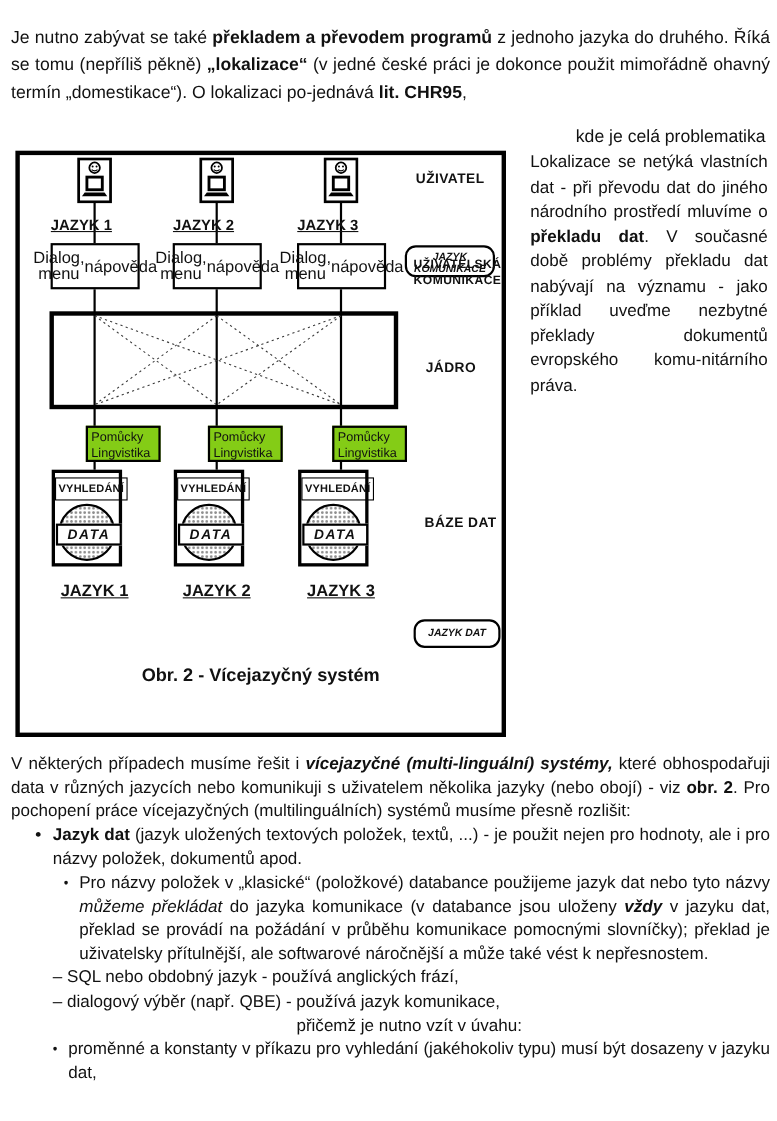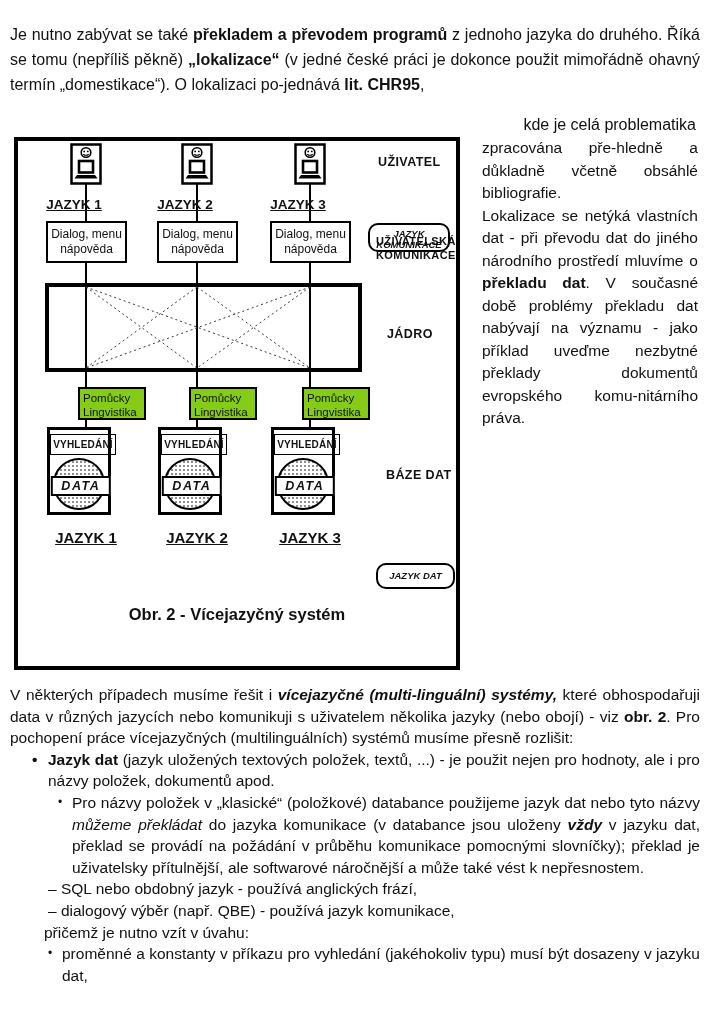--- a/index.html
+++ b/index.html
@@ -29,22 +29,22 @@
   .dcol{position:absolute;left:0;top:0;width:100%;height:100%;}
   .vline{position:absolute;width:2px;background:#000;top:42px;height:246px;left:calc(var(--cc)*1px - 1px);}
   .icon-box{position:absolute;top:2px;left:calc(var(--cc)*1px - 16px);width:32px;height:42px;}
   .top-label{
     position:absolute;top:56px;left:calc(var(--cc)*1px - 58px);width:92px;
     text-align:center;font-weight:bold;font-size:13.5px;text-decoration:underline;
   }
   .dialog-box{
     position:absolute;top:80px;left:calc(var(--cc)*1px - 40px);width:81px;height:42px;
     box-sizing:border-box;border:2px solid #000;background:#fff;z-index:2;
-    display:flex;flex-direction:column;justify-content:center;align-items:center;
-    font-size:12px;line-height:15px;text-align:center;
+    display:flex;flex-direction:row;justify-content:center;align-items:center;
+    font-size:15px;line-height:15px;text-align:center;
   }
   .dialog-box span{display:block;}
   .jadro-box{
     position:absolute;left:27px;top:142px;width:317px;height:89px;
     box-sizing:border-box;border:4px solid #000;z-index:1;
   }
   .pomucky-box{
     position:absolute;top:246px;left:calc(var(--cc)*1px - 8px);width:68px;height:33px;
     box-sizing:border-box;border:2px solid #000;background:#84cc16;z-index:2;
     font-size:11.5px;line-height:14px;padding:2px 0 0 3px;
@@ -99,21 +99,21 @@
   
   .bodysec{margin-top:14px;font-size:15.5px;line-height:21.6px;}
   .bodysec p{margin:0;text-align:justify;}
   .li1{position:relative;padding-left:38px;text-align:justify;}
   .li1::before{content:"•";position:absolute;left:22px;font-weight:bold;}
   .li2{position:relative;padding-left:62px;text-align:justify;}
   .li2::before{content:"•";position:absolute;left:48px;font-size:12px;}
   .li3{position:relative;padding-left:52px;text-align:justify;}
   .li3::before{content:"•";position:absolute;left:38px;font-size:12px;}
   .lid{padding-left:38px;text-align:left;}
-  .cont{padding-left:34px;text-align:left;}
+  .cont{padding-left:34px;text-align:center;}
 </style>
 </head>
 <body>
 
 <div class="page">
 
   <p class="intro"><span>Je nutno zabývat se také </span><span class="b">překladem a převodem programů</span><span> z jednoho jazyka do druhého. Říká se tomu (nepříliš pěkně) </span><span class="b">„lokalizace“</span><span> (v jedné české práci je dokonce použit mimořádně ohavný termín „domestikace“). O lokalizaci po-jednává </span><span class="b">lit. CHR95</span><span>,</span></p>
   <div class="intro-tail">kde je celá problematika</div>
 
   <div class="content-row">
@@ -236,21 +236,20 @@
         <span>KOMUNIKACE</span>
       </div>
       <div class="side-label lbl-jadro">JÁDRO</div>
       <div class="side-label lbl-baze">BÁZE DAT</div>
       <div class="round-box box-jd">JAZYK DAT</div>
 
       <div class="caption">Obr. 2 - Vícejazyčný systém</div>
     </div>
 
     <div class="rightcol">
-      <p>zpracována pře-hledně a důkladně včetně obsáhlé bibliografie.</p>
       <p><span>Lokalizace se netýká vlastních dat - při převodu dat do jiného národního prostředí mluvíme o </span><span class="b">překladu dat</span><span>. V současné době problémy překladu dat nabývají na významu - jako příklad uveďme nezbytné překlady dokumentů evropského komu-nitárního práva.</span></p>
     </div>
   </div>
 
   <div class="bodysec">
     <p><span>V některých případech musíme řešit i </span><span class="bi">vícejazyčné (multi-linguální) systémy,</span><span> které obhospodařuji data v různých jazycích nebo komunikuji s uživatelem několika jazyky (nebo obojí) - viz </span><span class="b">obr. 2</span><span>. Pro pochopení práce vícejazyčných (multilinguálních) systémů musíme přesně rozlišit:</span></p>
 
 
     <div class="li1"><span class="b">Jazyk dat</span><span> (jazyk uložených textových položek, textů, ...) - je použit nejen pro hodnoty, ale i pro názvy položek, dokumentů apod.</span></div>
 

